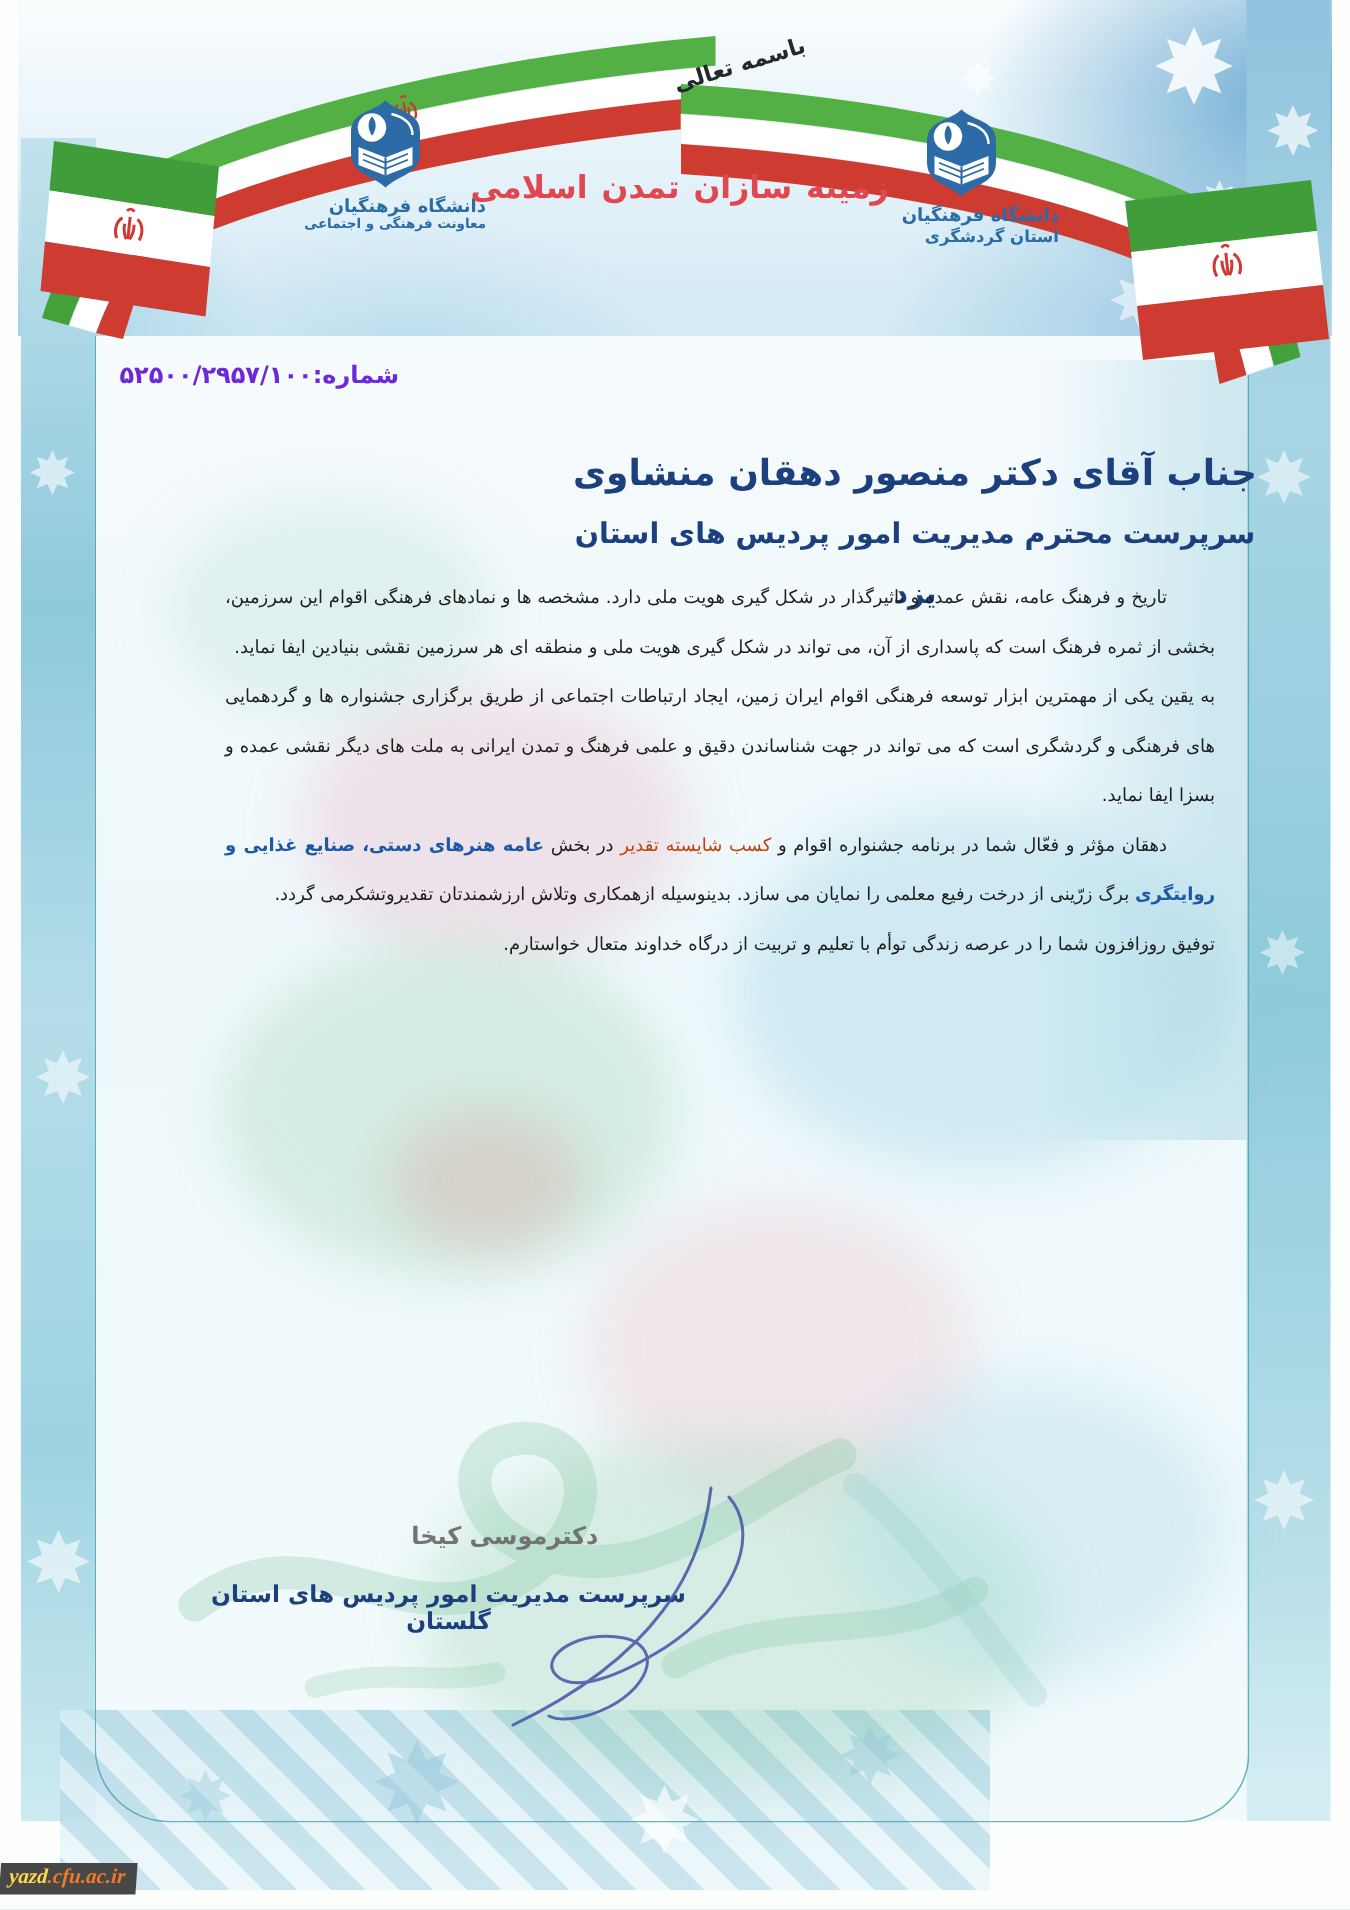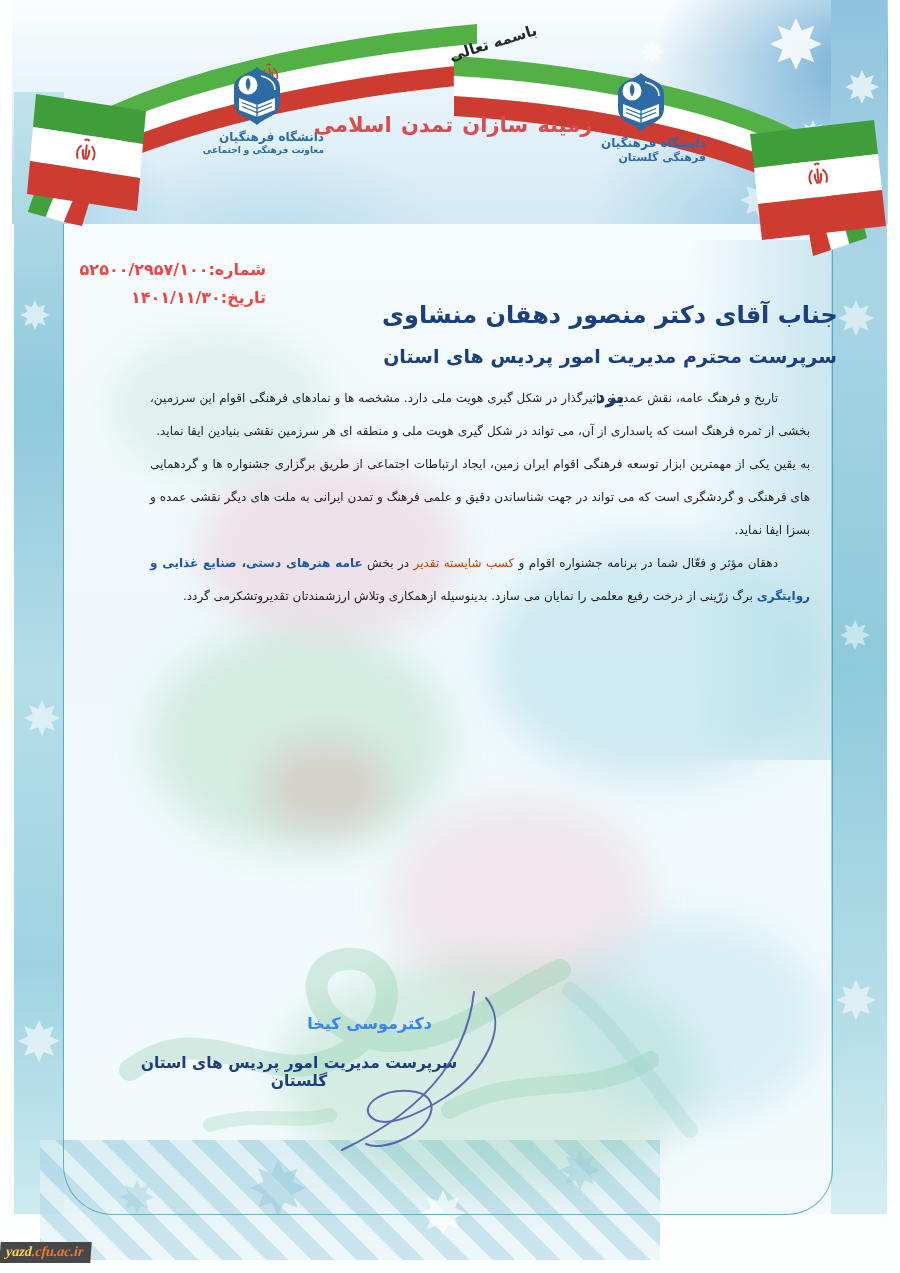--- a/index.html
+++ b/index.html
@@ -43,37 +43,37 @@
     color:#e0474e;font-weight:bold;font-size:21px;line-height:46px;word-spacing:2px;}
   .ribbon{position:absolute;z-index:5;}
   .logo{position:absolute;z-index:6;text-align:right;direction:rtl;color:#2a6ca8;}
   .logo .emblem{display:block;margin:0 auto;}
   .logo .t1{font-size:12px;font-weight:bold;margin-top:2px;}
   .logo .t2{font-size:9px;font-weight:bold;margin-top:1px;}
   .logo-right .t2{font-size:11px;}
 
   
   .meta{position:absolute;left:88px;top:236px;width:178px;z-index:6;direction:rtl;text-align:right;
-    color:#ef4444;font-weight:bold;font-size:16px;line-height:28px;margin-top:20px;}
+    color:#6d28d9;font-weight:bold;font-size:16px;line-height:28px;}
   .recipient{position:absolute;left:370px;top:294px;width:480px;z-index:6;direction:rtl;text-align:center;
     color:#1c3f7e;font-weight:bold;}
   .recipient .r1{font-size:24px;line-height:42px;}
   .recipient .r2{font-size:19px;line-height:40px;}
 
   
   .body-text{position:absolute;left:150px;top:382px;width:660px;z-index:6;direction:rtl;
     text-align:justify;color:#1e1e1e;font-size:12px;line-height:33px;}
   .body-text p{margin:0;}
   .indent{text-indent:32px;}
   .hl-red{color:#c2410c;font-weight:normal;}
   .hl-blue{color:#1d58a7;font-weight:bold;}
 
   
-  .sig-name{position:absolute;left:287px;top:1014px;width:145px;z-index:6;direction:rtl;text-align:right;
-    color:#3b82f6;font-weight:bold;font-size:16px;}
+  .sig-name{position:absolute;left:264px;top:1014px;width:145px;z-index:6;direction:rtl;text-align:center;
+    color:#737373;font-weight:bold;font-size:16px;}
   .sig-title{position:absolute;left:134px;top:1054px;width:330px;z-index:6;direction:rtl;text-align:center;
     color:#1d3f7d;font-weight:bold;font-size:15.5px;}
   .sig-stroke{position:absolute;left:278px;top:986px;z-index:7;}
 
   .green-callig{position:absolute;left:90px;top:870px;z-index:2;opacity:.55;}
 
   
   .site-mark{position:absolute;left:0;top:1242px;z-index:10;background:#474747;
     padding:2px 8px 3px 6px;transform:skewX(-4deg);
     font-family:"Liberation Serif",serif;font-style:italic;font-weight:bold;font-size:14px;}
@@ -206,41 +206,41 @@
       <path d="M32,3 C40,11 55,10 55,24 L55,38 C55,52 42,52 32,61 C22,52 9,52 9,38 L9,24 C9,10 24,11 32,3 Z" fill="#2c6ba6"></path>
       <path d="M36,12 C44,14 50,18 50,26" stroke="#ffffff" stroke-width="1.6" fill="none"></path>
       <circle cx="23" cy="21" r="9.5" fill="#ffffff"></circle>
       <path d="M23,13.5 C19.5,18 20.5,22.5 23,26.5 C26,22.5 26.5,17.5 23,13.5 Z" fill="#2c6ba6"></path>
       <path d="M14,34 L32,41 L50,34 L50,46 L32,53 L14,46 Z" fill="#ffffff"></path>
       <path d="M32,41 L32,53" stroke="#2c6ba6" stroke-width="1.4"></path>
       <path d="M17,38.5 L32,44.5 L47,38.5" stroke="#2c6ba6" stroke-width="1.2" fill="none"></path>
       <path d="M17,42.5 L32,48.5 L47,42.5" stroke="#2c6ba6" stroke-width="1.2" fill="none"></path>
     </svg>
     <div class="t1">دانشگاه فرهنگیان</div>
-    <div class="t2">فرهنگی گلستان</div>
+    <div class="t2">استان گردشگری</div>
   </div>
 
   <div class="slogan">
     <div>زمینه سازان تمدن اسلامی</div>
   </div>
 
   <div class="meta">
     <div>شماره:۵۲۵۰۰/۲۹۵۷/۱۰۰</div>
-    <div>تاریخ:۱۴۰۱/۱۱/۳۰</div>
   </div>
 
   <div class="recipient">
     <div class="r1">جناب آقای دکتر منصور دهقان منشاوی</div>
     <div class="r2">سرپرست محترم مدیریت امور پردیس های استان یزد</div>
   </div>
 
   <div class="body-text">
     <p class="indent">تاریخ و فرهنگ عامه، نقش عمده و تاثیرگذار در شکل گیری هویت ملی دارد. مشخصه ها و نمادهای فرهنگی اقوام این سرزمین، بخشی از ثمره فرهنگ است که پاسداری از آن، می تواند در شکل گیری هویت ملی و منطقه ای هر سرزمین نقشی بنیادین ایفا نماید.</p>
     <p>به یقین یکی از مهمترین ابزار توسعه فرهنگی اقوام ایران زمین، ایجاد ارتباطات اجتماعی از طریق برگزاری جشنواره ها و گردهمایی های فرهنگی و گردشگری است که می تواند در جهت شناساندن دقیق و علمی فرهنگ و تمدن ایرانی به ملت های دیگر نقشی عمده و بسزا ایفا نماید.</p>
     <p class="indent"><span>دهقان مؤثر و فعّال شما در برنامه جشنواره اقوام و </span><span class="hl-red">کسب شایسته تقدیر</span><span> در بخش </span><span class="hl-blue">عامه هنرهای دستی، صنایع غذایی و روایتگری</span><span> برگ زرّینی از درخت رفیع معلمی را نمایان می سازد. بدینوسیله ازهمکاری وتلاش ارزشمندتان تقدیروتشکرمی گردد.</span></p>
+    <p>توفیق روزافزون شما را در عرصه زندگی توأم با تعلیم و تربیت از درگاه خداوند متعال خواستارم.</p>
   </div>
 
   <div class="sig-name">دکترموسی کیخا</div>
   <div class="sig-title">سرپرست مدیریت امور پردیس های استان گلستان</div>
   <svg class="sig-stroke" width="250" height="170" viewBox="0 0 250 170">
     <g fill="none" stroke="#4553a8" stroke-width="2" opacity=".85" stroke-linecap="round">
       <path d="M208,12 C232,40 206,86 166,112 C136,131 104,144 92,130 C82,118 108,100 138,106 C162,111 158,136 128,152 C112,160 96,162 88,158"></path>
       <path d="M196,6 C190,60 160,118 64,164"></path>
     </g>
   </svg>

